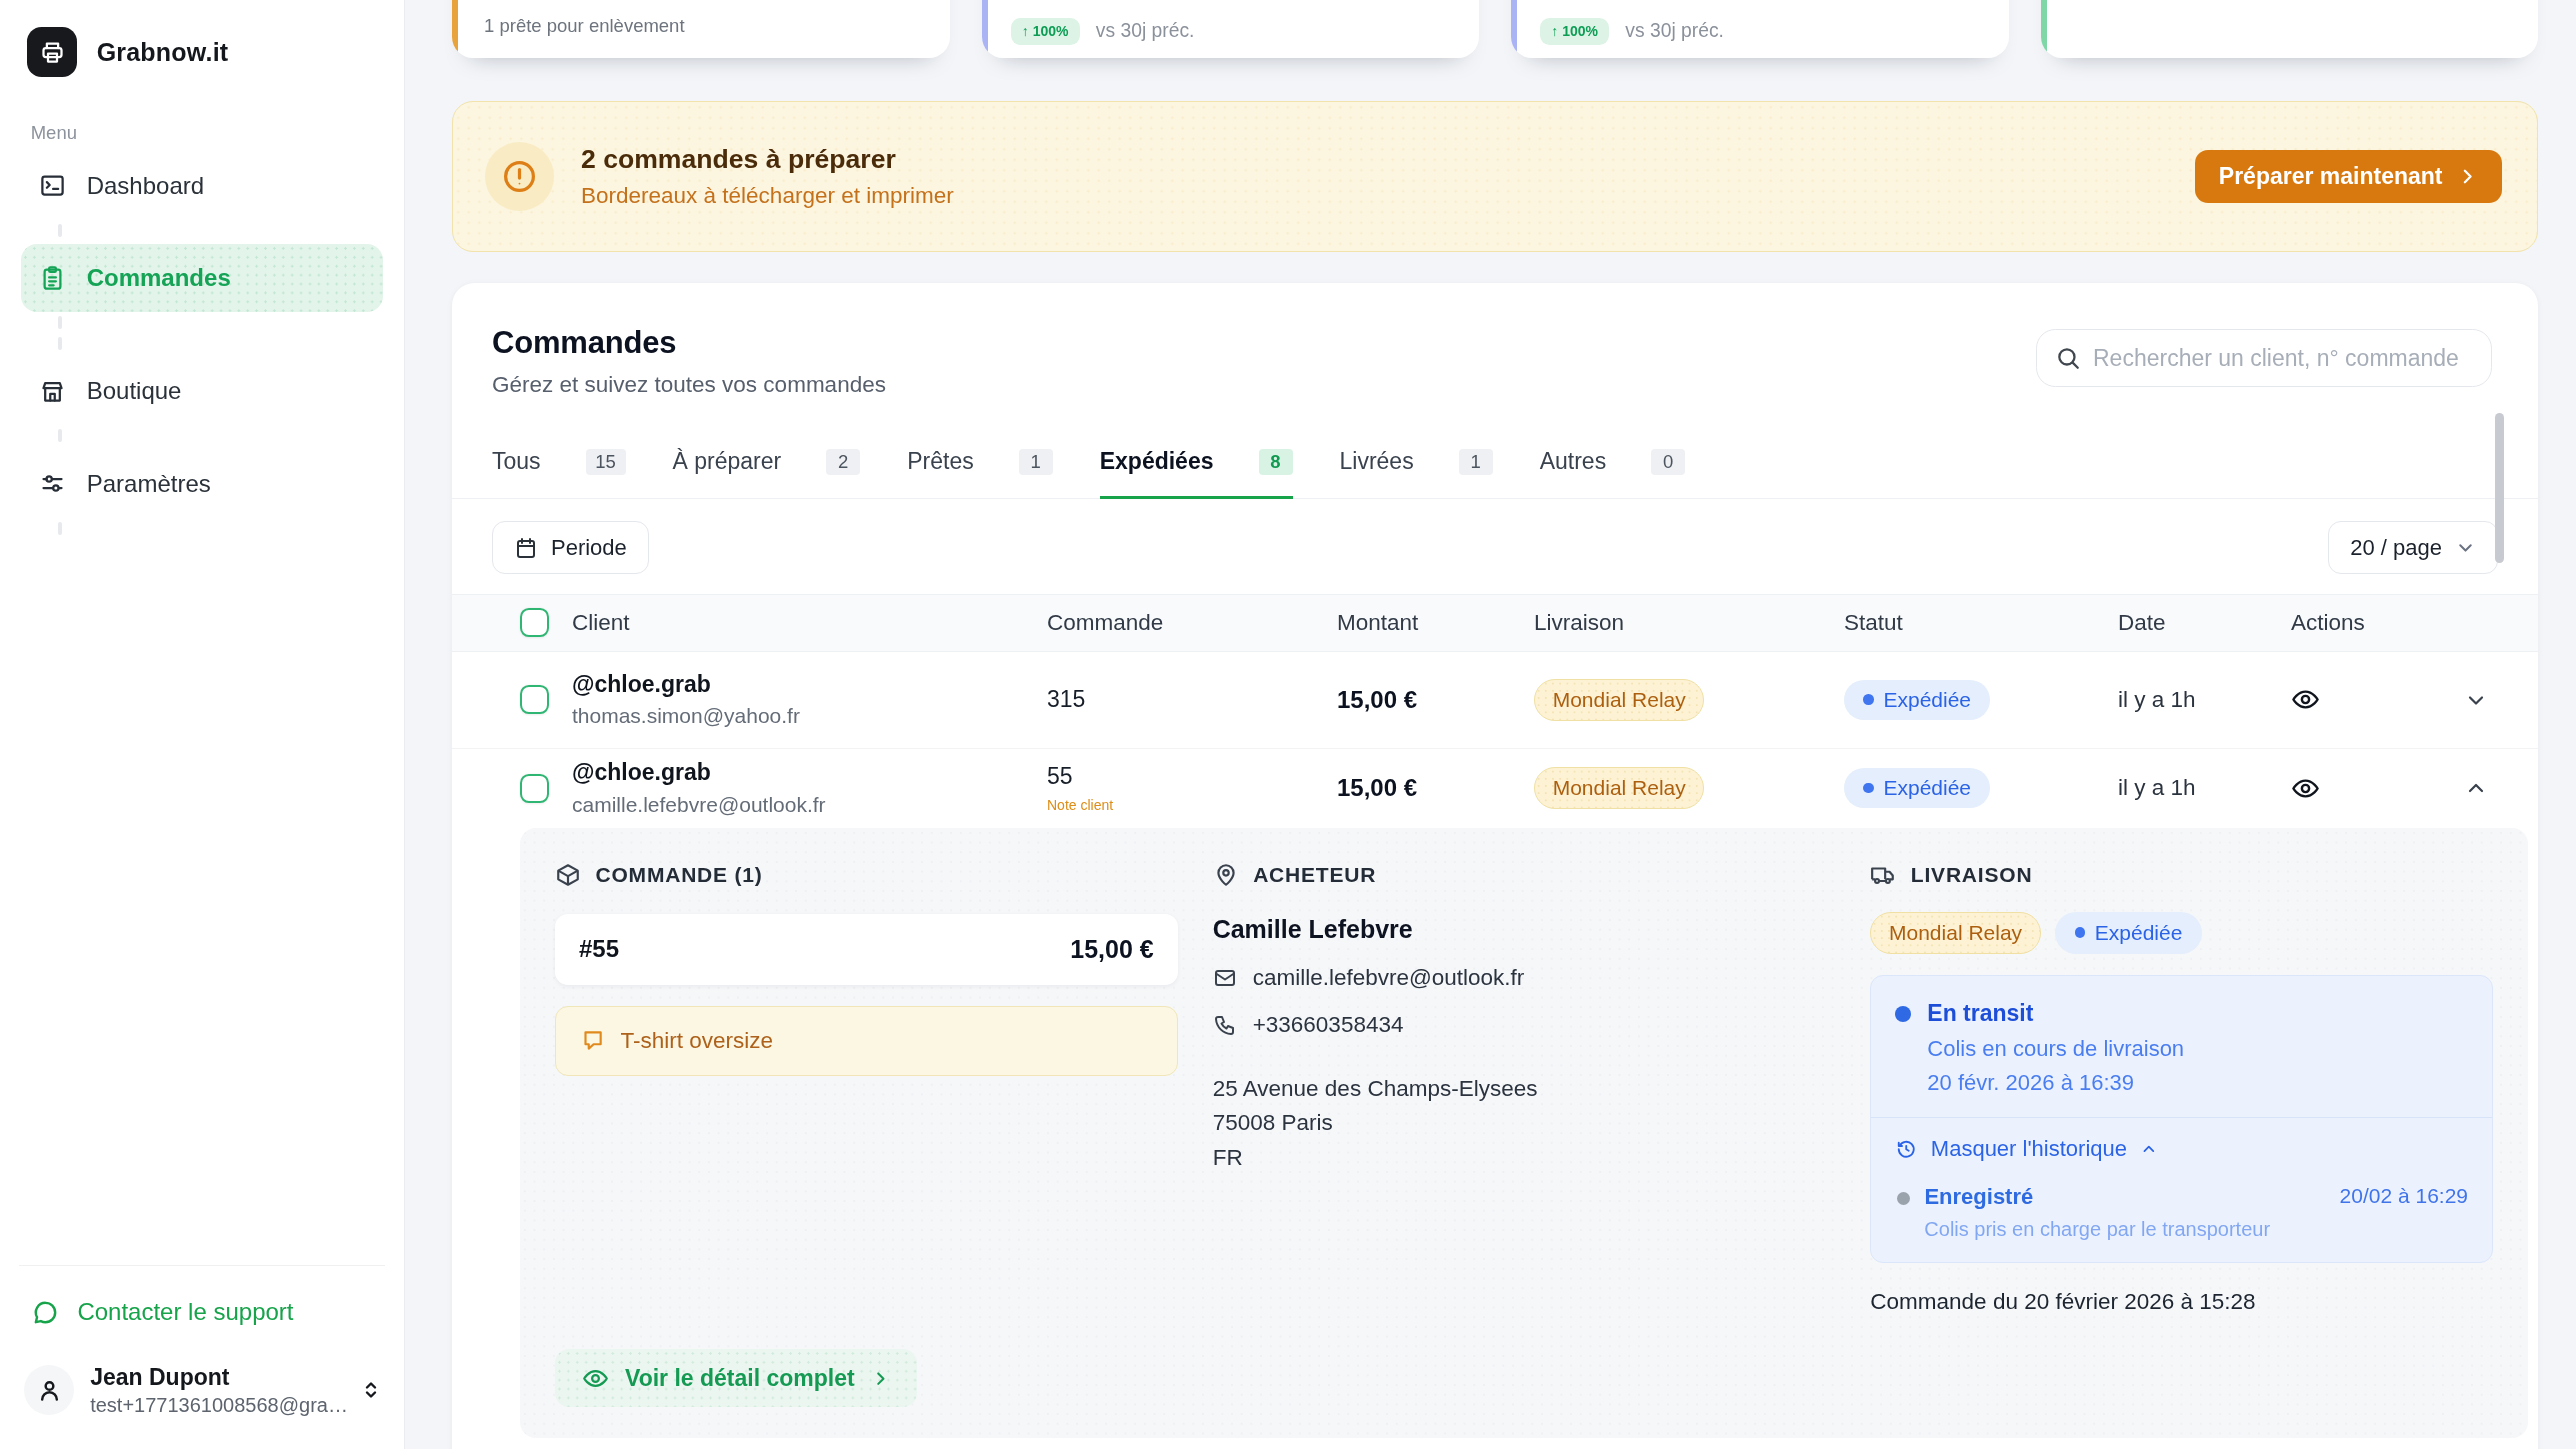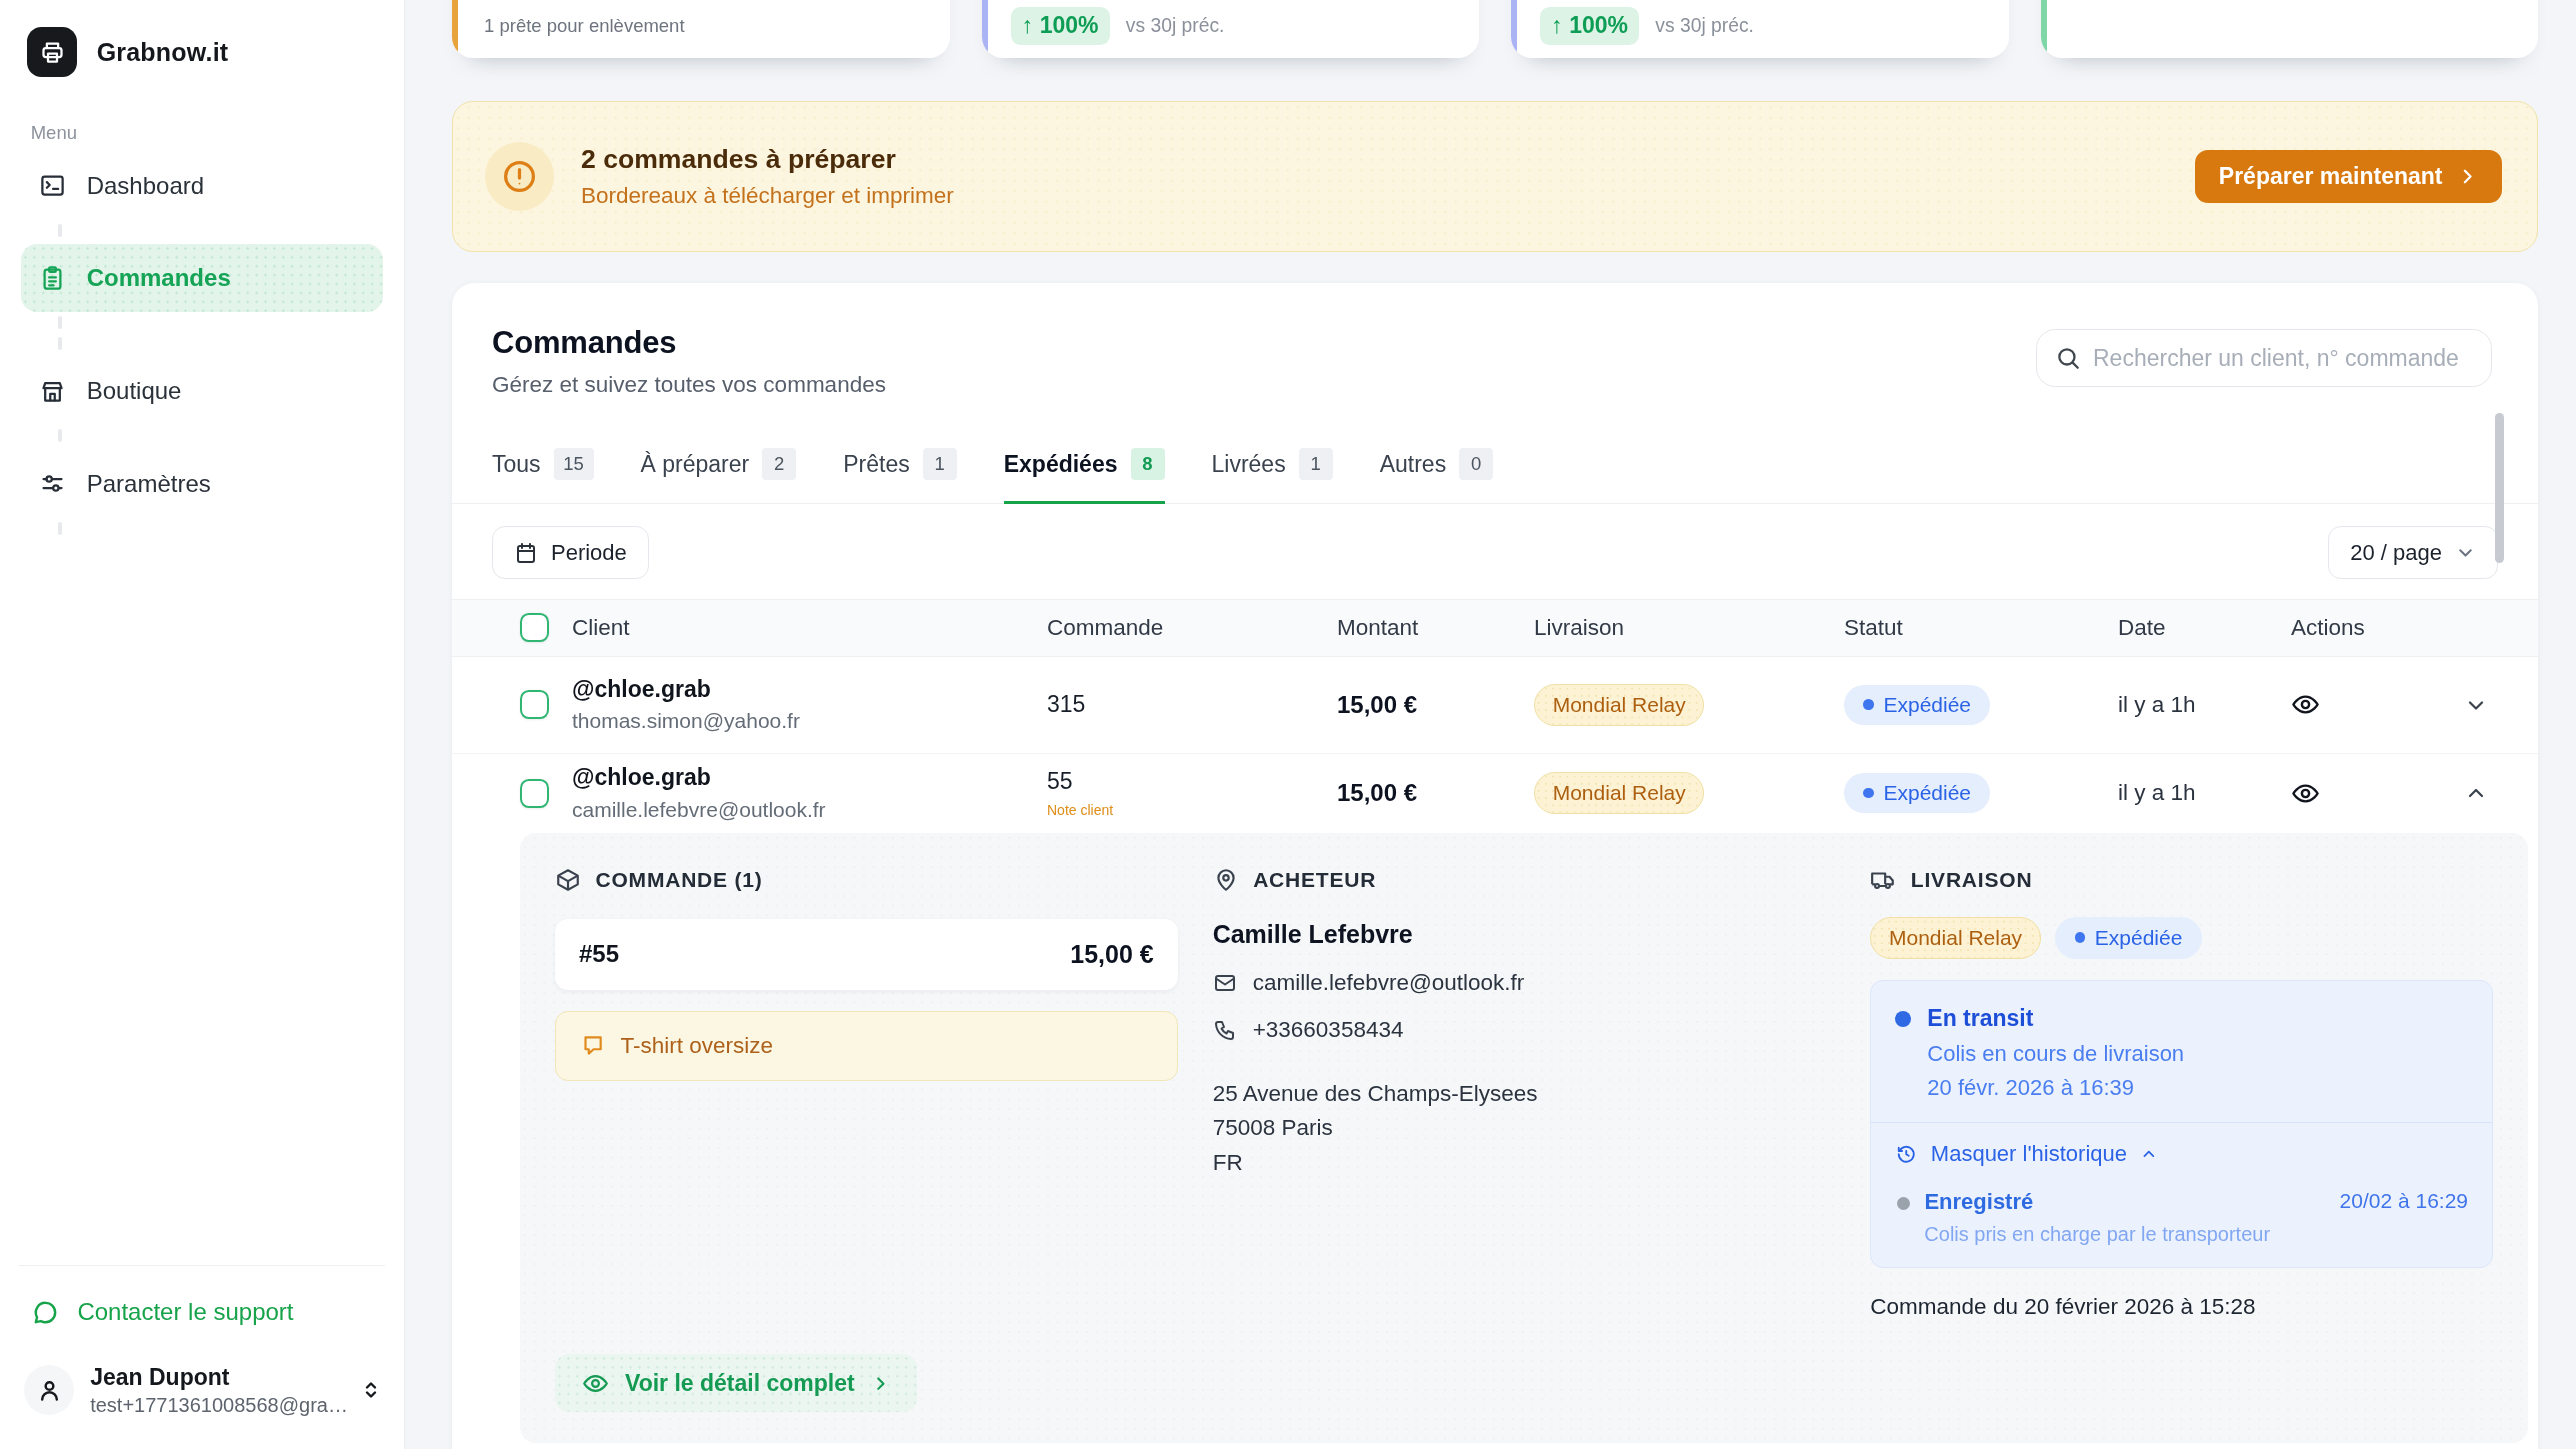--- a/index.html
+++ b/index.html
@@ -37,21 +37,21 @@
   
   .main { flex:1; position:relative; }
 
   .stats-row { position:absolute; top:-155px; left:47px; right:38px; height:213px; display:flex; gap:32px; }
   .stat-card { flex:1; background:#fff; border-radius:21px; position:relative; overflow:hidden;
                box-shadow:0 14.5px 24px -19.3px rgba(15,23,42,.35); }
   .stat-card .accent { position:absolute; left:0; top:0; bottom:0; width:6.4px; }
   .stat-note { position:absolute; left:32px; bottom:21px; font-size:18.5px; color:#6d747e; }
   .stat-bottom { position:absolute; left:29px; bottom:13px; display:flex; align-items:center; gap:16px; }
   .delta-pill { display:inline-flex; align-items:center; gap:4.8px; background:#dcf3e5; color:#0e9d55;
-                font-weight:700; font-size:23px; border-radius:9.7px; padding:5.6px 11.3px; }
+                font-weight:700; font-size:14px; border-radius:9.7px; padding:5.6px 11.3px; }
   .stat-compare { font-size:19.3px; color:#8b919b; }
 
   
   .alert { position:absolute; top:101px; left:47px; right:38px; height:151px; border-radius:21px;
            background:#fcf5df; border:1.6px solid #f1e3ab; display:flex; align-items:center;
            padding:0 35px 0 32px; gap:27px;
            background-image:radial-gradient(rgba(224,175,70,.12) 1.3px, transparent 1.3px); background-size:10.5px 10.5px; }
   .alert-icon-wrap { width:69px; height:69px; border-radius:50%; background:#f9ecc4; display:flex;
                      align-items:center; justify-content:center; color:#dd7f16; }
   .alert-title { font-size:26.6px; font-weight:700; color:#4b2c0a; }
@@ -70,22 +70,22 @@
                   font-size:23px; color:#1a212b; font-family:inherit; background:#fff; outline:none; }
   .search-input::placeholder { color:#a7aeb8; }
   .search-icon { position:absolute; left:19.3px; top:16px; color:#40474f; }
   .inner-scrollbar { position:absolute; right:34px; top:130px; width:8.9px; height:150px; border-radius:4.8px;
                      background:#c7cad0; cursor:grab; }
 
   .tabs { margin:50px -40px 0; padding:0 40px; display:flex; gap:47px; border-bottom:1.6px solid #eef0f3; }
   .tab { display:flex; align-items:center; gap:13px; padding-bottom:21px; font-size:23px; color:#3a424e;
          border-bottom:3.2px solid transparent; margin-bottom:-1.6px; cursor:pointer; }
   .tab.active { color:#0c1220; font-weight:700; border-bottom-color:#16a34a; }
-  .tab-badge { min-width:34px; height:32px; padding:0 9.7px; border-radius:4px; background:#eef0f3; color:#4c545f;
-               font-size:18.5px; display:flex; align-items:center; justify-content:center; }
+  .tab-badge { min-width:34px; height:26px; padding:0 9.7px; border-radius:4px; background:#eef0f3; color:#4c545f;
+               font-size:18.5px; display:flex; align-items:center; justify-content:center;margin-left:32px; }
   .tab.active .tab-badge { background:#d8f3e4; color:#129a52; }
 
   .toolbar { margin-top:22.5px; display:flex; justify-content:space-between; align-items:center; }
   .btn-outline { display:flex; align-items:center; gap:13px; height:53px; padding:0 21px; background:#fff;
                  border:1.6px solid #e4e7ec; border-radius:13px; font-size:22px; color:#1b222c;
                  font-family:inherit; cursor:pointer; }
   .btn-outline .chev { color:#6b7280; }
 
   
   .table { margin:19.3px -40px 0; }

